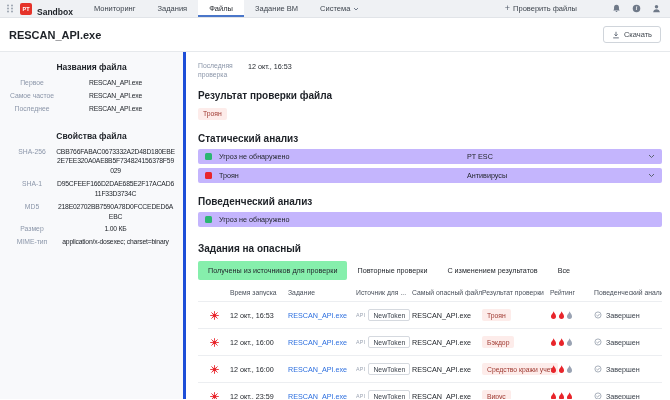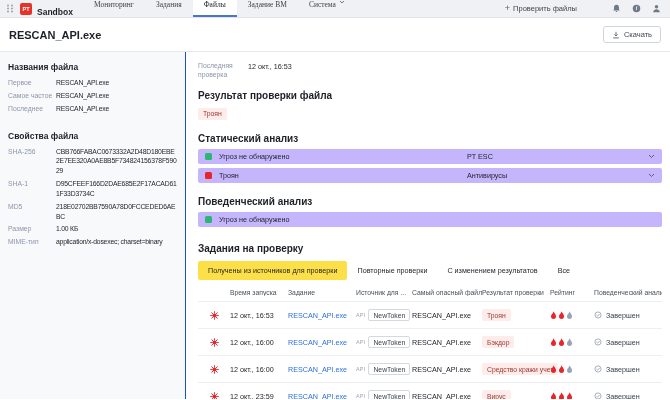--- a/index.html
+++ b/index.html
@@ -8,38 +8,38 @@
 
   
   .topbar { height:18px; background:#eff1f4; border-bottom:1px solid #e1e4e8;
     display:flex; align-items:stretch; padding-left:5px; font-size:7.5px; }
   .topbar-left { display:flex; align-items:center; gap:5px; }
   .grid-icon { display:flex; align-items:center; padding:0 1px; cursor:pointer; }
   .logo { width:12px; height:12px; background:#e5332a; color:#fff; border-radius:2px;
     font-size:5.5px; font-weight:bold; display:flex; align-items:center; justify-content:center; }
   .brand { font-weight:bold; font-size:8.5px; color:#1d2127; margin-right:10px;margin-top:7px; }
   .nav-tabs { display:flex; align-items:stretch; }
-  .nav-tab { display:flex; align-items:flex-start; gap:3px; padding:0 11px; color:#3e454e; cursor:pointer; position:relative;font-family:Liberation Serif, serif; }
+  .nav-tab { display:flex; align-items:center; gap:3px; padding:0 11px; color:#3e454e; cursor:pointer; position:relative; }
   .nav-tab.active { background:#fff; color:#1d2127; }
   .nav-tab.active::after { content:""; position:absolute; left:0; right:0; bottom:0; height:2px; background:#4a76c9; }
   .topbar-right { margin-left:auto; display:flex; align-items:center; gap:11px; padding-right:9px; }
   .check-files { display:flex; align-items:center; gap:3px; color:#3e454e; cursor:pointer; margin-right:24px; }
   .plus { font-size:9px; color:#596270; line-height:1; }
   .tb-icon { display:flex; align-items:center; cursor:pointer; }
 
   
   .page-header { height:34px; display:flex; align-items:center; padding:0 9px; border-bottom:1px solid #e6e9ec; }
   .page-title { font-size:11px; font-weight:bold; color:#1d2127; }
   .btn-download { margin-left:auto; display:flex; align-items:center; gap:4px; height:17px;
     background:#fff; border:1px solid #d0d5db; border-radius:3px; padding:0 8px;
     font-size:7.5px; color:#40474f; font-family:inherit; cursor:pointer; }
 
   
   .body { display:flex; height:347px; }
-  .sidebar { width:186px; flex:0 0 186px; background:#f8f9fb; border-right:1px solid #1d4ed8; padding:10px 8px; }
+  .sidebar { width:186px; flex:0 0 186px; background:#f8f9fb; border-right:3px solid #1d4ed8; padding:10px 8px;text-align:center; }
   .side-title { font-size:8.5px; font-weight:bold; color:#1d2127; margin-bottom:6px; }
   .kv { display:flex; margin-bottom:3px; font-size:6.8px; line-height:1.45; }
   .kv-label { flex:0 0 48px; color:#8b96a9; }
   .kv-value { flex:1; color:#23272d; word-break:break-all; letter-spacing:-0.2px; }
   .side-gap { height:14px; }
 
   .main { flex:1; padding:10px 8px 0 12px; overflow:hidden; }
   .last-check { display:flex; margin-bottom:10px; font-size:6.8px; }
   .last-check-label { flex:0 0 50px; color:#8b96a9; line-height:1.3; width:40px; }
   .last-check-label span { display:block; width:40px; }
@@ -54,21 +54,21 @@
   .analysis-row { height:15px; background:#c4b5fd; border-radius:2px; display:flex; align-items:center;
     padding:0 7px; margin-bottom:4px; cursor:pointer; }
   .square { width:7px; height:7px; border-radius:1.5px; flex:0 0 7px; }
   .analysis-status { font-size:7.2px; margin-left:7px; flex:0 0 248px; color:#23272d; }
   .analysis-source { font-size:7.2px; color:#23272d; }
   .analysis-chevron { margin-left:auto; display:flex; align-items:center; }
 
   
   .task-tabs { display:flex; align-items:center; margin-top:7px; font-size:7.2px; }
   .task-tab { padding:5px 10px; color:#23272d; border-radius:2px; cursor:pointer; white-space:nowrap; }
-  .task-tab.active { background:#fde047; }
+  .task-tab.active { background:#86efac; }
 
   .grid { display:grid; grid-template-columns:32px 58px 68px 56px 70px 68px 44px minmax(0,1fr); align-items:center; }
   .thead { margin-top:3px; padding:6px 0 5px 0; font-size:6.8px; color:#4a515c; }
   .th { white-space:nowrap; overflow:hidden; }
   .trow { border-top:1px solid #eceef1; padding:7px 0; font-size:7.2px; }
   .trow:last-child { border-bottom:1px solid #eceef1; }
   .cell-icon { display:flex; justify-content:center; }
   .task-link { color:#2d6fdf; cursor:pointer; white-space:nowrap; }
   .src-cell { display:flex; align-items:center; }
   .src-type { font-size:5.3px; color:#9aa3b2; margin-right:3px; letter-spacing:.3px; }
@@ -248,21 +248,21 @@
 
     <h2 class="section mt-b">Поведенческий анализ</h2>
     <div class="analysis-rows" id="behavioral-rows">
         <div class="analysis-row">
     <span class="square" style="background: rgb(43, 182, 115);"></span>
     <span class="analysis-status">Угроз не обнаружено</span>
 
   </div>
       </div>
 
-    <h2 class="section mt-c">Задания на проверку</h2>
+    <h2 class="section mt-c">Задания на опасный</h2>
     <div class="task-tabs" id="task-tabs">
         <span class="task-tab active">Получены из источников для проверки</span>
         <span class="task-tab">Повторные проверки</span>
         <span class="task-tab">С изменением результатов</span>
         <span class="task-tab">Все</span>
       </div>
 
     <div class="grid thead" id="task-thead">
         <span class="th"></span>
         <span class="th">Время запуска</span>

